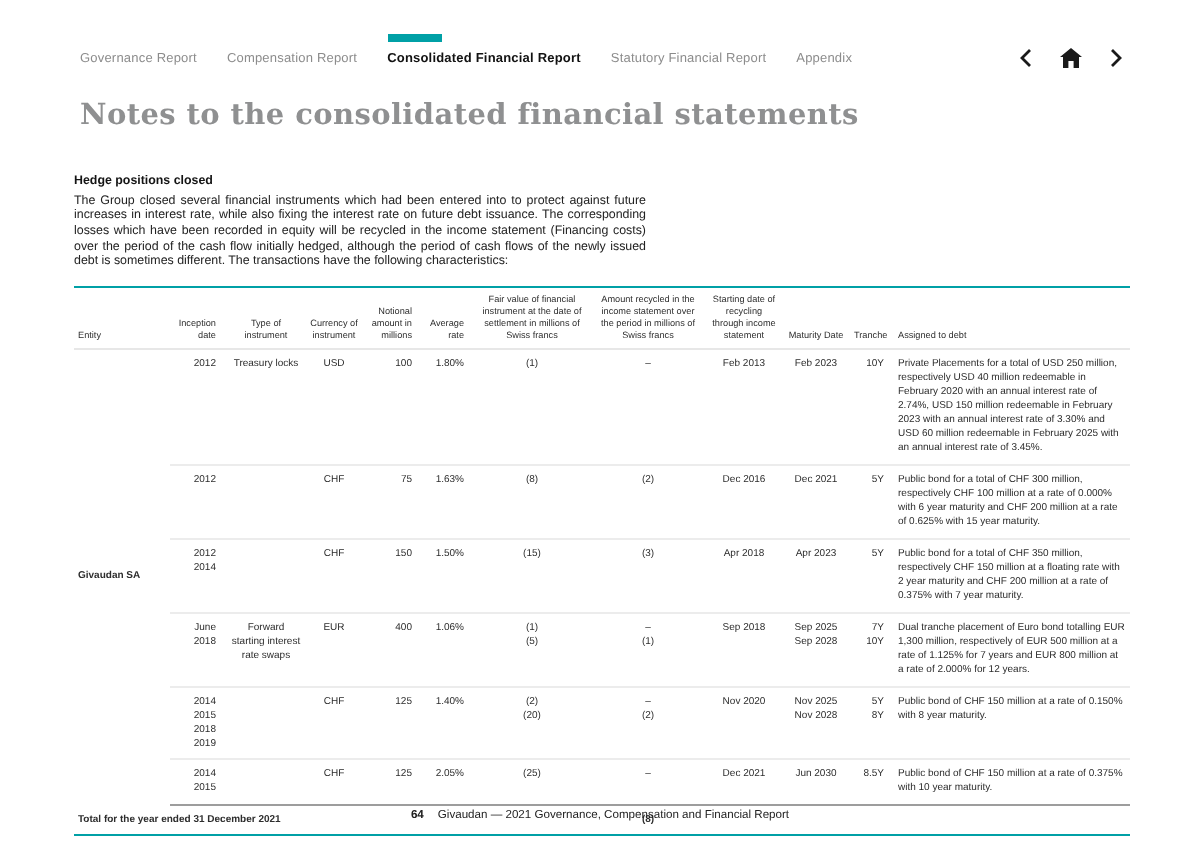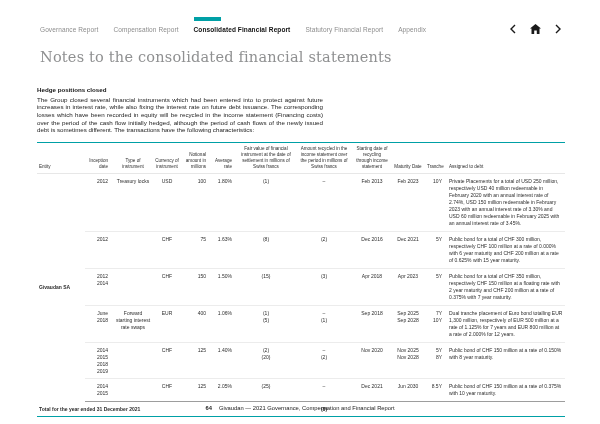--- a/index.html
+++ b/index.html
@@ -10,21 +10,21 @@
   
   .nav{display:flex;align-items:center;padding:24px 38px 0 40px;}
   .nav-tabs{display:flex;gap:15px;align-items:center;}
   .tab{position:relative;font-size:6.5px;color:#8c8c8c;letter-spacing:.1px;cursor:pointer;white-space:nowrap;}
   .tab.active{color:#121212;font-weight:bold;}
   .tab.active .tab-indicator{position:absolute;top:-9px;left:0;width:27px;height:4px;background:#00a0a6;}
   .nav-spacer{flex:1;}
   .nav-icons{display:flex;gap:13px;align-items:center;}
   .nav-icons svg{display:block;}
   
-  .page-title{margin:15px 0 0 40px;font-family:"DejaVu Serif", serif;font-weight:400;
+  .page-title{margin:15px 0 0 40px;font-family:"DejaVu Serif", serif;font-weight:700;
     font-size:14.5px;color:#8f9091;letter-spacing:.2px;}
   
   .intro{margin:21px 0 0 37px;width:286px;}
   .intro-heading{font-size:6.2px;font-weight:bold;color:#141414;margin:0 0 2.5px 0;}
   .intro-body{font-size:6.2px;line-height:7.7px;text-align:justify;color:#222;margin:0;}
   
   table{margin:8px 0 0 37px;width:528px;border-collapse:collapse;table-layout:fixed;
     border-top:1.5px solid #00a0a6;}
   th{font-size:4.6px;font-weight:normal;color:#2d2d2d;vertical-align:bottom;
      padding:3px 2px 3px 2px;line-height:1.3;border-bottom:1px solid #e7e7e7;}

